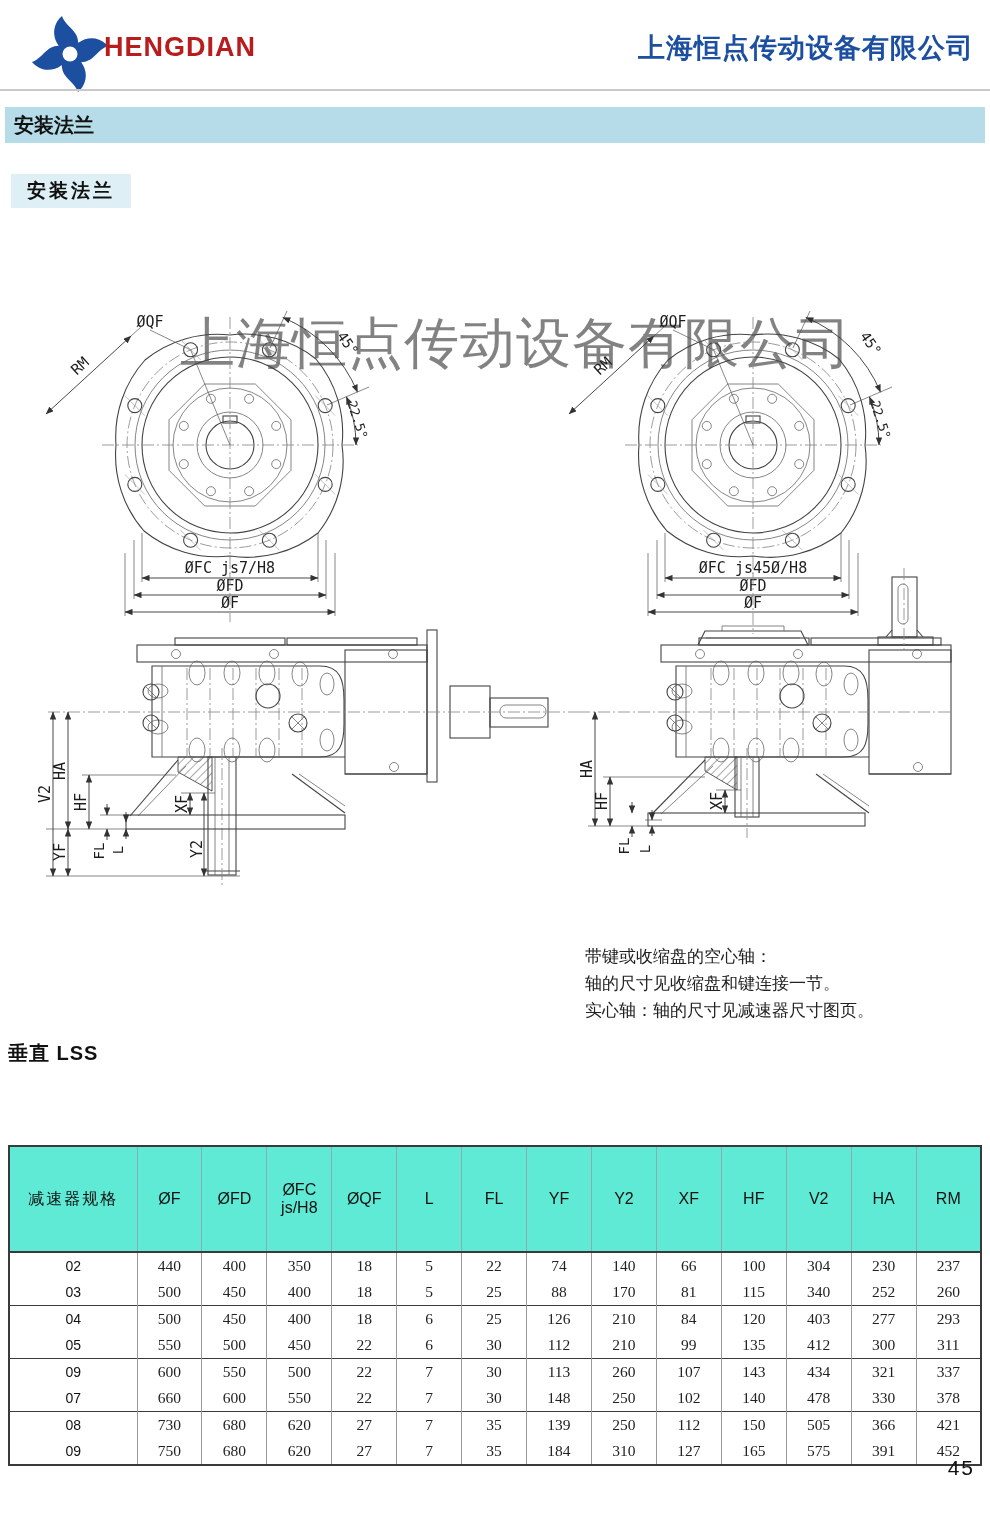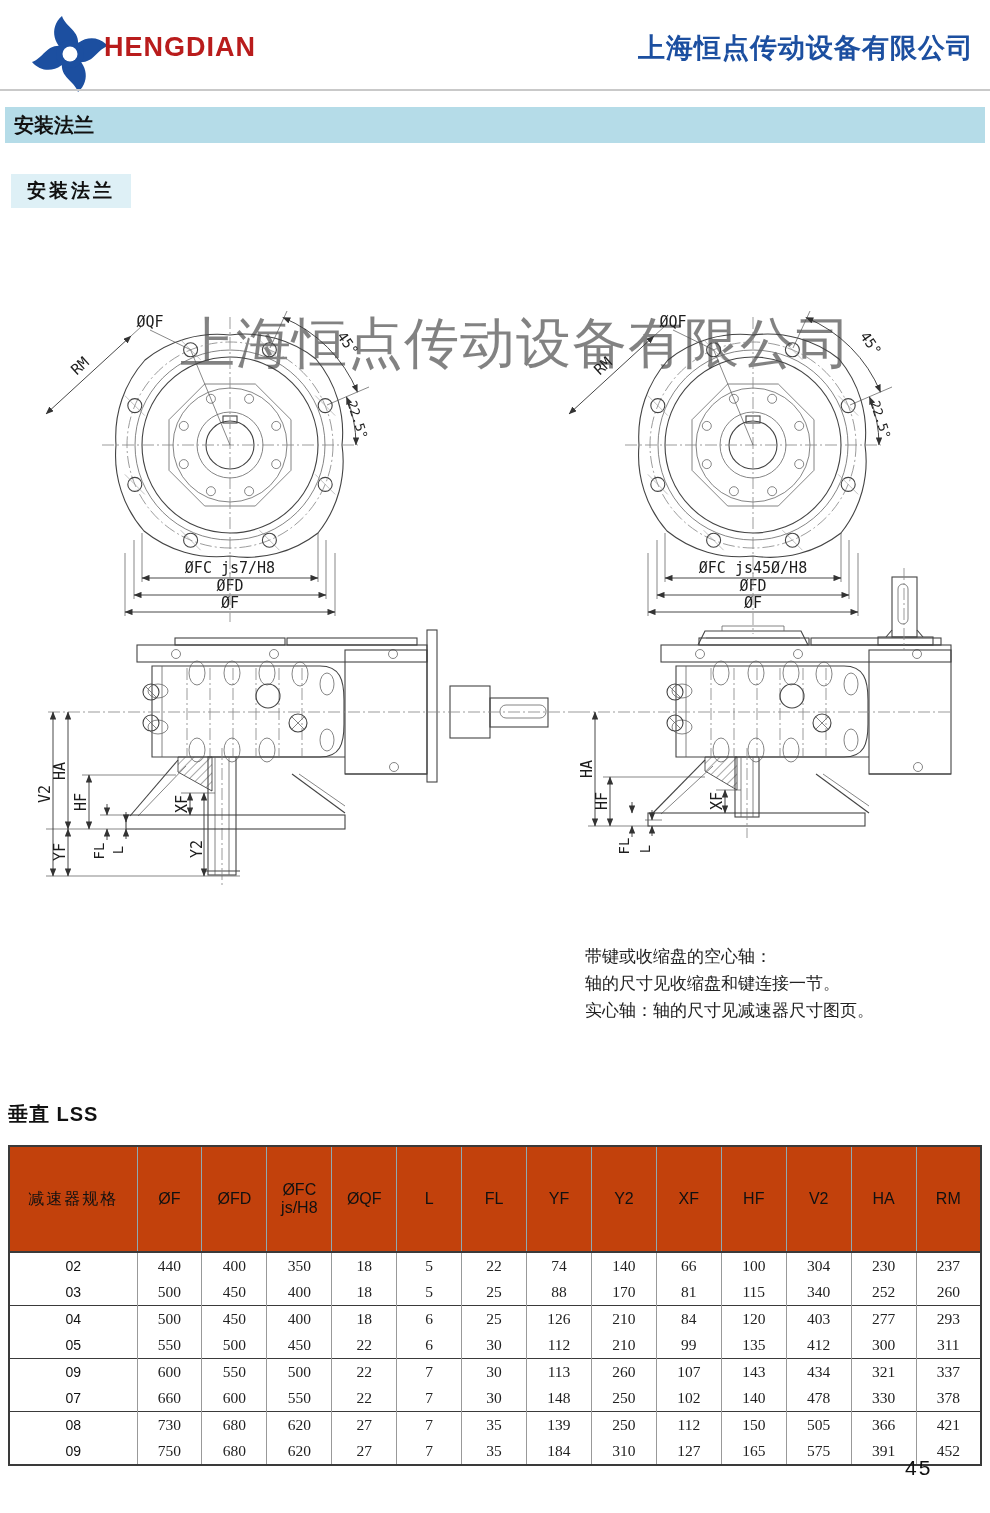--- a/index.html
+++ b/index.html
@@ -23,34 +23,34 @@
   .tn{stroke:#666;stroke-width:0.8;fill:none;}
   .cl{stroke:#8a8a8a;stroke-width:0.85;fill:none;stroke-dasharray:12 3 2 3;}
   .wit{stroke:#555;stroke-width:0.7;fill:none;}
   .dim{stroke:#333;stroke-width:0.9;fill:none;}
 
   
   .note{left:585px;top:944px;width:390px;font-family:Liberation Serif, serif;
         font-size:17px;line-height:1.58;color:#222;}
 
   
-  .tbl-title{left:8px;top:1101px;font-size:20px;font-weight:bold;color:#111;letter-spacing:1px;}
+  .tbl-title{left:8px;top:1040px;font-size:20px;font-weight:bold;color:#111;letter-spacing:1px;}
   .table-wrap{left:8px;top:1145px;width:974px;}
   table{width:100%;border-collapse:collapse;table-layout:fixed;border:2px solid #3a3a3a;}
   thead tr{border-bottom:2px solid #3a3a3a;}
-  thead th{background:#c2410c;height:102px;font-family:"Liberation Sans",sans-serif;
+  thead th{background:#5eead4;height:102px;font-family:"Liberation Sans",sans-serif;
            font-size:16px;font-weight:normal;color:#111;border-left:1px solid #8fa9b2;
            white-space:pre-line;vertical-align:middle;text-align:center;}
   thead th:first-child{border-left:none;letter-spacing:2px;}
   tbody td{height:24px;text-align:center;font-family:"Liberation Serif",serif;
            font-size:15.5px;color:#222;border-left:1px solid #999;}
   tbody td:first-child{border-left:none;font-family:"Liberation Sans",sans-serif;font-size:14px;color:#111;}
   tbody tr.gs td{border-top:1.6px solid #3a3a3a;}
 
-  .page-num{left:905px;top:1456px;width:70px;text-align:left;font-size:21px;color:#111;letter-spacing:2px;}
+  .page-num{left:905px;top:1456px;width:70px;text-align:right;font-size:21px;color:#111;letter-spacing:2px;}
 </style>
 </head>
 <body>
 
 <svg class="abs" style="left:30px;top:12px" width="76" height="80" viewBox="0 0 76 80">
   <g transform="translate(40,42)" fill="#1c4fa0">
     <g>
       <path d="M0 0 C -16 -6 -22 -26 -8 -38 C -4 -26 10 -24 8 -8 Z"></path>
       <path transform="rotate(90)" d="M0 0 C -16 -6 -22 -26 -8 -38 C -4 -26 10 -24 8 -8 Z"></path>
       <path transform="rotate(180)" d="M0 0 C -16 -6 -22 -26 -8 -38 C -4 -26 10 -24 8 -8 Z"></path>

